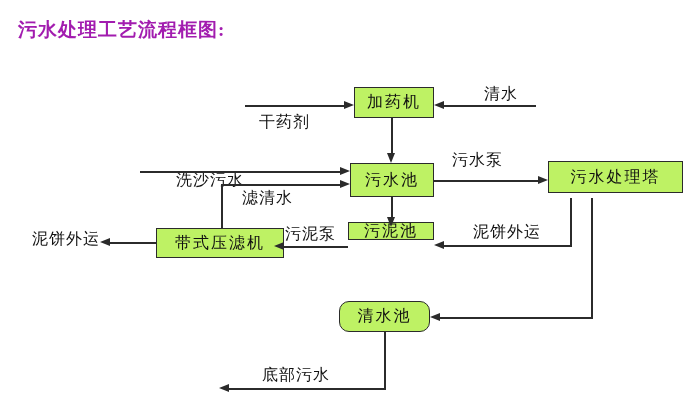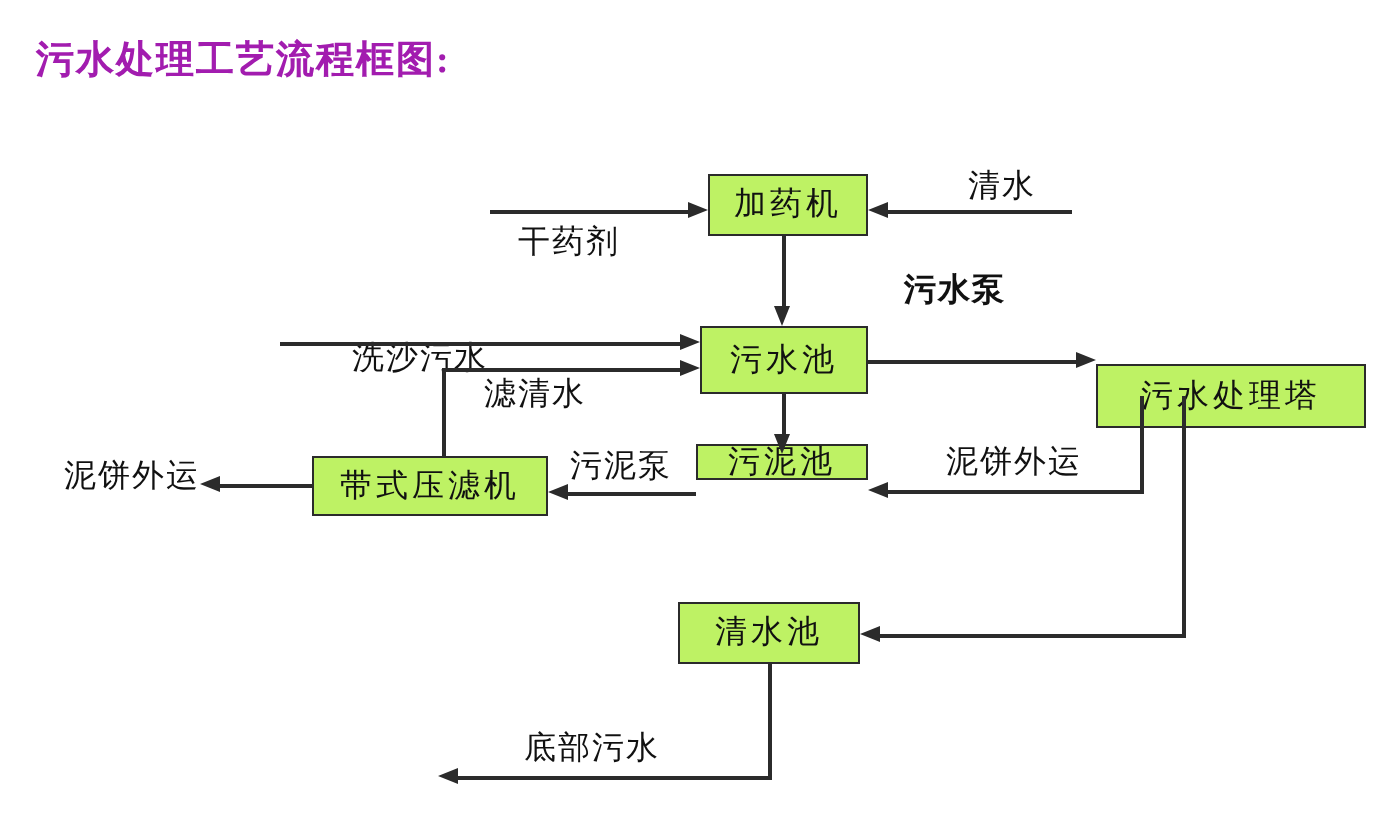--- a/index.html
+++ b/index.html
@@ -53,29 +53,29 @@
 </style>
 </head>
 <body>
 
 <div id="canvas">
 
   <div class="title">污水处理工艺流程框图:</div>
 
   <div class="node" style="left:354px; top:87px;  width:80px;  height:31px;">加药机</div>
   <div class="node" style="left:350px; top:163px; width:84px;  height:34px;">污水池</div>
-  <div class="node" style="left:548px; top:182px; width:135px; height:32px;">污水处理塔</div>
-  <div class="node" style="left:156px; top:228px; width:118px; height:30px;">带式压滤机</div>
+  <div class="node" style="left:548px; top:161px; width:135px; height:32px;">污水处理塔</div>
+  <div class="node" style="left:156px; top:228px; width:128px; height:30px;">带式压滤机</div>
   <div class="node" style="left:348px; top:222px; width:86px;  height:18px;">污泥池</div>
-  <div class="node" style="left:339px; top:301px; width:91px;  height:31px;">清水池</div>
+  <div class="node" style="left:339px; top:301px; width:91px;  height:31px;border-radius:10px;">清水池</div>
 
   <span class="lbl" style="left:259px; top:84px;margin-top:28px;">干药剂</span>
   <span class="lbl" style="left:484px; top:84px;">清水</span>
   <span class="lbl" style="left:176px; top:150px;margin-top:20px;">洗沙污水</span>
-  <span class="lbl" style="left:452px; top:136px;font-weight:bold;">污水泵</span>
+  <span class="lbl" style="left:452px; top:150px;">污水泵</span>
   <span class="lbl" style="left:242px; top:188px;text-align:right;">滤清水</span>
   <span class="lbl" style="left:285px; top:224px;">污泥泵</span>
   <span class="lbl" style="left:473px; top:222px;">泥饼外运</span>
   <span class="lbl" style="left:32px;  top:229px;">泥饼外运</span>
   <span class="lbl" style="left:262px; top:365px;">底部污水</span>
 
   <div class="ln" style="left:245px; top:105px; width:99px; height:1.5px;"></div>
   <div class="ah ah-r" style="left:344px; top:101px;"></div>
 
   <div class="ln" style="left:444px; top:105px; width:92px; height:1.5px;"></div>

